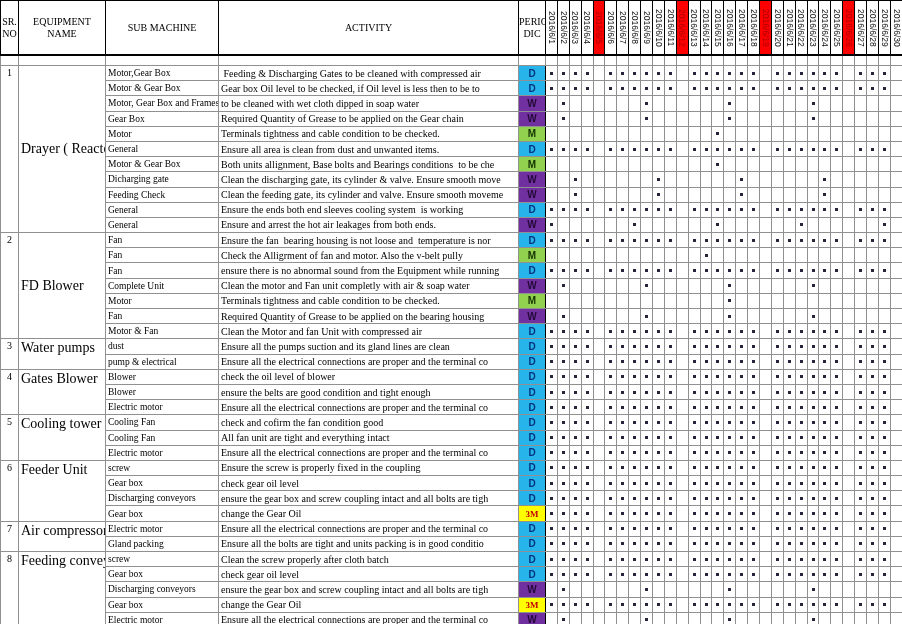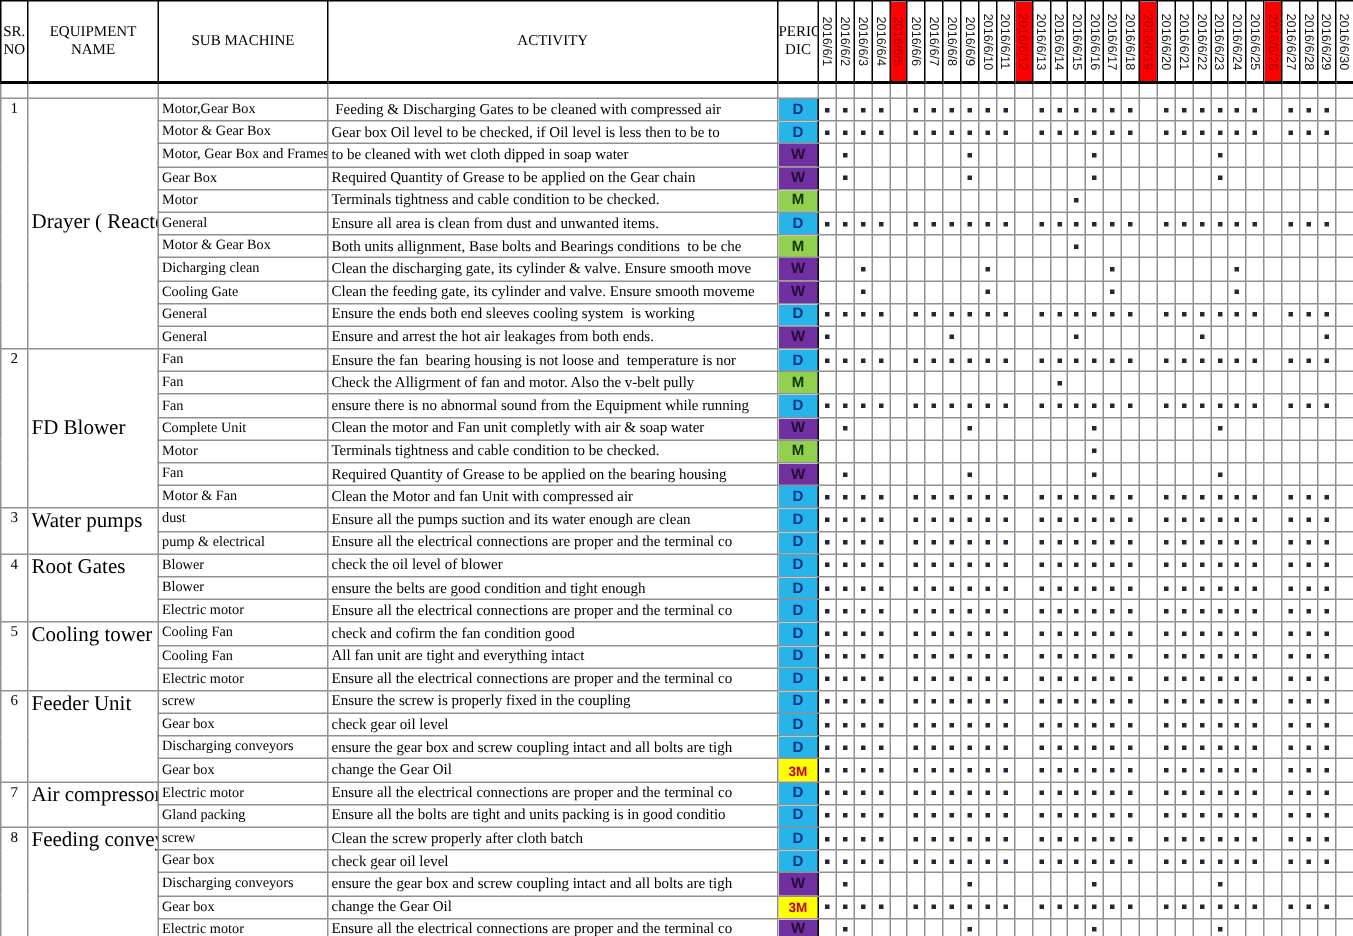--- a/index.html
+++ b/index.html
@@ -23,21 +23,21 @@
   td.equip.vtop{vertical-align:top;padding-top:1px;}
   td.equip.vmid{vertical-align:middle;}
   td.sub{font-size:9.5px;white-space:pre;padding-left:2px;vertical-align:middle;}
   td.act{font-size:10px;white-space:pre;padding-left:2px;vertical-align:middle;}
   td.per{text-align:center;vertical-align:middle;font-weight:bold;font-size:10px;
     border-left:1px solid #000;border-right:1px solid #000;
     font-family:"Liberation Sans",sans-serif;}
   td.p-D{background:#27b4ea;color:#00357e;}
   td.p-W{background:#7030a0;color:#240a38;}
   td.p-M{background:#92d050;color:#143300;}
-  td.p-3M{background:#ffff00;color:#c00000;font-size:9px;}
+  td.p-3M{background:#ffff00;color:#c00000;font-size:9px;font-family:Liberation Serif, serif;}
   td.dcell{text-align:center;vertical-align:middle;}
   .mk{display:block;width:3px;height:3px;background:#26263a;margin:0 auto;}
 </style>
 </head>
 <body>
 
 <div class="sheet">
   <table class="sched">
     <colgroup>
         <col style="width: 18px;">
@@ -624,21 +624,21 @@
           <td class="dcell"></td>
           <td class="dcell"></td>
           <td class="dcell"></td>
           <td class="dcell"></td>
           <td class="dcell"></td>
           <td class="dcell"></td>
           <td class="dcell"></td>
           <td class="dcell"></td>
         </tr>
         <tr class="datarow">
-          <td class="sub">Dicharging clean</td>
+          <td class="sub">Dicharging gate</td>
           <td class="act">Clean the discharging gate, its cylinder &amp; valve. Ensure smooth move</td>
           <td class="per p-W">W</td>
           <td class="dcell"></td>
           <td class="dcell"></td>
           <td class="dcell">
             <span class="mk"></span>
           </td>
           <td class="dcell"></td>
           <td class="dcell"></td>
           <td class="dcell"></td>
@@ -667,21 +667,21 @@
             <span class="mk"></span>
           </td>
           <td class="dcell"></td>
           <td class="dcell"></td>
           <td class="dcell"></td>
           <td class="dcell"></td>
           <td class="dcell"></td>
           <td class="dcell"></td>
         </tr>
         <tr class="datarow">
-          <td class="sub">Cooling Gate</td>
+          <td class="sub">Feeding Check</td>
           <td class="act">Clean the feeding gate, its cylinder and valve. Ensure smooth moveme</td>
           <td class="per p-W">W</td>
           <td class="dcell"></td>
           <td class="dcell"></td>
           <td class="dcell">
             <span class="mk"></span>
           </td>
           <td class="dcell"></td>
           <td class="dcell"></td>
           <td class="dcell"></td>
@@ -1260,21 +1260,21 @@
           </td>
           <td class="dcell">
             <span class="mk"></span>
           </td>
           <td class="dcell"></td>
         </tr>
         <tr class="datarow gstart">
           <td class="sr" rowspan="2">3</td>
           <td class="equip vtop" rowspan="2">Water pumps</td>
           <td class="sub">dust</td>
-          <td class="act">Ensure all the pumps suction and its water enough are clean</td>
+          <td class="act">Ensure all the pumps suction and its gland lines are clean</td>
           <td class="per p-D">D</td>
           <td class="dcell">
             <span class="mk"></span>
           </td>
           <td class="dcell">
             <span class="mk"></span>
           </td>
           <td class="dcell">
             <span class="mk"></span>
           </td>
@@ -1430,21 +1430,21 @@
           <td class="dcell">
             <span class="mk"></span>
           </td>
           <td class="dcell">
             <span class="mk"></span>
           </td>
           <td class="dcell"></td>
         </tr>
         <tr class="datarow gstart">
           <td class="sr" rowspan="3">4</td>
-          <td class="equip vtop" rowspan="3">Root Gates</td>
+          <td class="equip vtop" rowspan="3">Gates Blower</td>
           <td class="sub">Blower</td>
           <td class="act">check the oil level of blower</td>
           <td class="per p-D">D</td>
           <td class="dcell">
             <span class="mk"></span>
           </td>
           <td class="dcell">
             <span class="mk"></span>
           </td>
           <td class="dcell">

